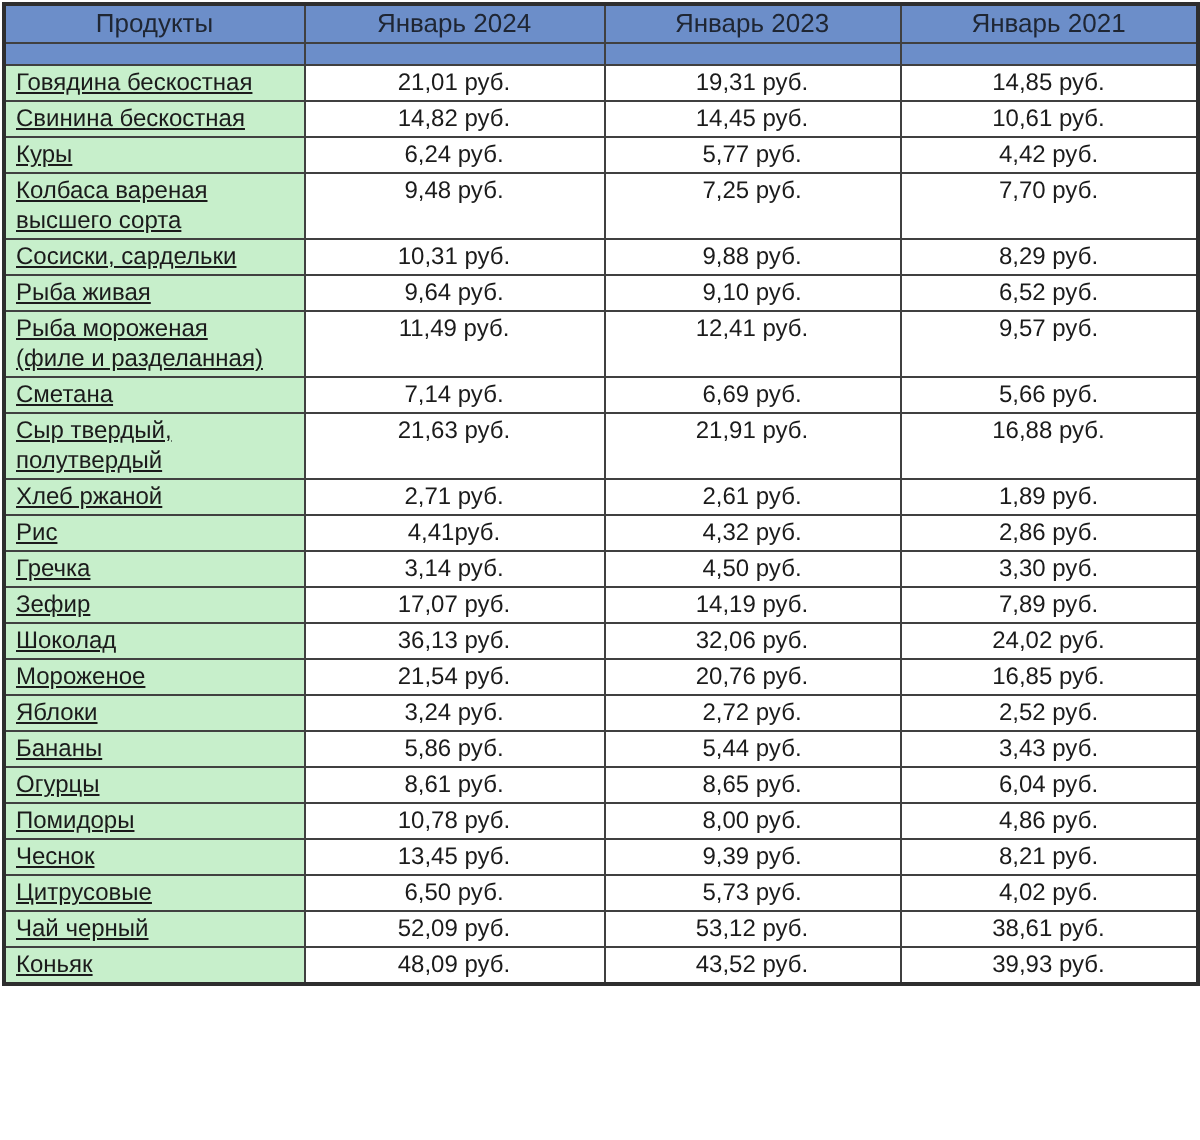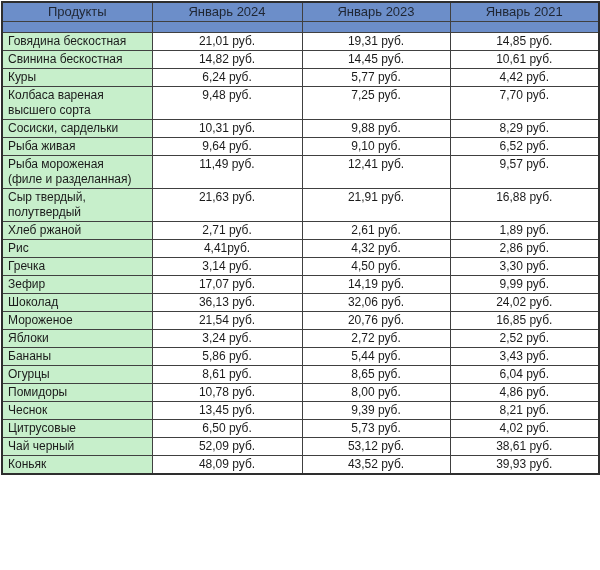--- a/index.html
+++ b/index.html
@@ -46,20 +46,21 @@
     line-height:15px;
     padding:1px 4px;
     vertical-align:top;
     background:var(--cell-bg);
   }
   .price-table tbody td.product{
     background:var(--product-bg);
     text-align:left;
     white-space:pre-line;
     padding-left:5px;
+    text-decoration:underline;
   }
   .price-table tbody td.price{
     text-align:center;
   }
 </style>
 </head>
 <body>
 
 <table class="price-table">
   <colgroup>
@@ -121,20 +122,26 @@
         <td class="price">6,52 руб.</td>
       </tr>
       <tr>
         <td class="product">Рыба мороженая
 (филе и разделанная)</td>
         <td class="price">11,49 руб.</td>
         <td class="price">12,41 руб.</td>
         <td class="price">9,57 руб.</td>
       </tr>
       <tr>
+        <td class="product">Сметана</td>
+        <td class="price">7,14 руб.</td>
+        <td class="price">6,69 руб.</td>
+        <td class="price">5,66 руб.</td>
+      </tr>
+      <tr>
         <td class="product">Сыр твердый,
 полутвердый</td>
         <td class="price">21,63 руб.</td>
         <td class="price">21,91 руб.</td>
         <td class="price">16,88 руб.</td>
       </tr>
       <tr>
         <td class="product">Хлеб ржаной</td>
         <td class="price">2,71 руб.</td>
         <td class="price">2,61 руб.</td>
@@ -149,21 +156,21 @@
       <tr>
         <td class="product">Гречка</td>
         <td class="price">3,14 руб.</td>
         <td class="price">4,50 руб.</td>
         <td class="price">3,30 руб.</td>
       </tr>
       <tr>
         <td class="product">Зефир</td>
         <td class="price">17,07 руб.</td>
         <td class="price">14,19 руб.</td>
-        <td class="price">9,99 руб.</td>
+        <td class="price">7,89 руб.</td>
       </tr>
       <tr>
         <td class="product">Шоколад</td>
         <td class="price">36,13 руб.</td>
         <td class="price">32,06 руб.</td>
         <td class="price">24,02 руб.</td>
       </tr>
       <tr>
         <td class="product">Мороженое</td>
         <td class="price">21,54 руб.</td>

